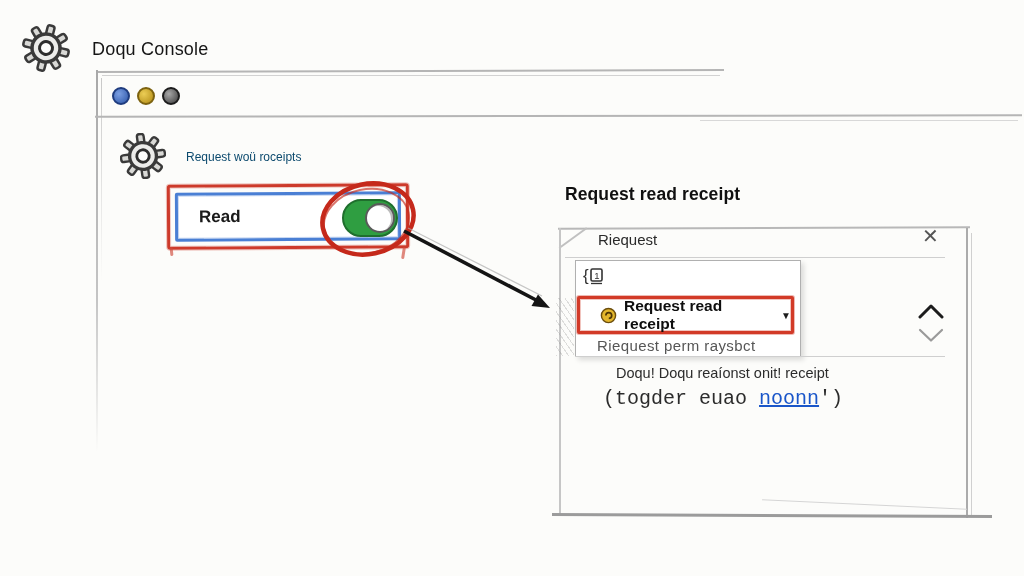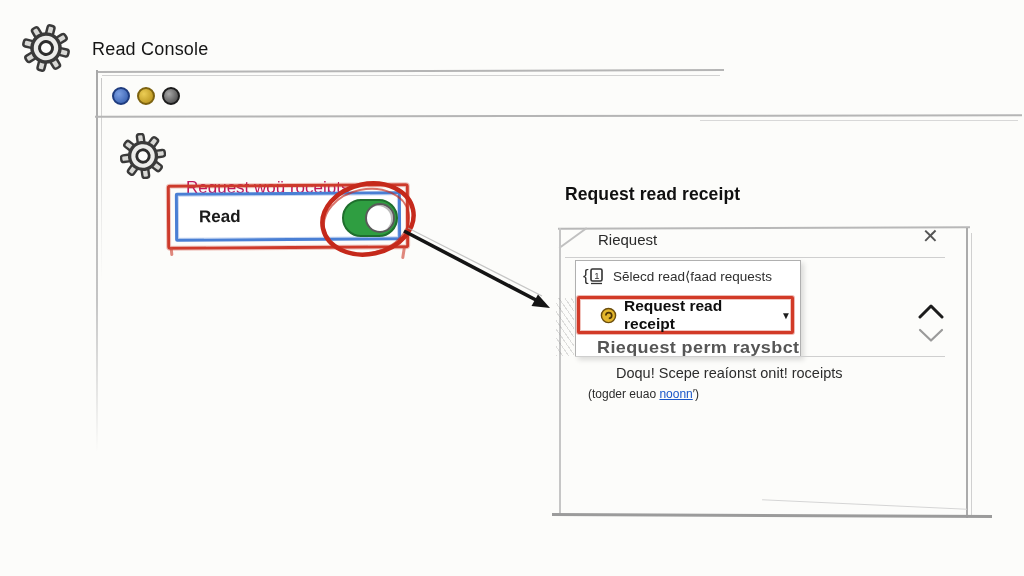--- a/index.html
+++ b/index.html
@@ -25,21 +25,21 @@
   .win-left1  { left:96px;  top:70px;  width:2px; height:382px;
                 background:linear-gradient(#a8a8a8, #c4c4c4 60%, rgba(200,200,200,0)); }
   .win-left2  { left:101px; top:78px;  width:1px; height:205px;
                 background:linear-gradient(#c8c8c8, rgba(210,210,210,0)); }
 
   .dot { position:absolute; width:18px; height:18px; border-radius:50%; top:87px; }
   .dot-blue { left:112px; background:radial-gradient(circle at 35% 35%, #7b9fe2, #2c55a8); border:2px solid #1f3c7e; }
   .dot-gold { left:137px; background:radial-gradient(circle at 35% 35%, #eccd55, #b08a14); border:2px solid #7c6210; }
   .dot-dark { left:162px; background:radial-gradient(circle at 35% 35%, #a8a8a8, #3a3a3a); border:2px solid #1c1c1c; }
 
-  .section-title { left:186px; top:150px; font-size:17px; color:#be185d;margin-top:28px; }
+  .section-title { left:186px; top:150px; font-size:12px; color:#0c4a6e; }
 
   
   .red-rect {
     left:167px; top:184px; width:242px; height:65px;
     border:3px solid #cd3a2b; border-radius:3px;
     transform:rotate(-0.35deg);
     box-shadow:0 0 0 1px rgba(205,58,43,.30), inset 0 0 0 1px rgba(205,58,43,.22);
   }
   .blue-rect {
     position:absolute; left:5px; top:5px; right:5px; bottom:5px;
@@ -84,33 +84,33 @@
   .dropdown-box {
     position:absolute; left:1px; top:35px; width:217px; height:38px;
     background:#fff; border:3px solid #d23a28; border-radius:2px;
     box-shadow:0 0 0 1px rgba(210,58,40,.35), inset 0 0 0 1px rgba(210,58,40,.30);
     display:flex; align-items:center; padding-left:20px;
   }
   .dropdown-box .lbl { font-size:15.5px; font-weight:700; color:#0e0e0e; margin-left:7px; }
   .dropdown-box .arrow { margin-left:13px; font-size:10px; color:#1c1c1c; }
 
   .menu-item3 {
-    position:absolute; left:21px; top:76px; font-size:18px; font-weight:700;
+    position:absolute; left:21px; top:76px; font-size:15px; font-weight:400;
     color:#565656; letter-spacing:.4px; filter:blur(.35px); transform:scaleY(.95);
   }
 
   .hatch {
     left:556px; top:298px; width:18px; height:58px; opacity:.7;
     background:repeating-linear-gradient(55deg, rgba(140,140,140,.4) 0 1px, transparent 1px 5px);
   }
 
   .divider2 { left:575px; top:356px; width:370px; height:1px; background:#cfcfcf; }
 
   .body-line1 { left:616px; top:365px; font-size:14.5px; color:#2c2c2c; }
-  .body-line2 { left:588px; top:387px; font-size:12px; color:#2c2c2c; }
+  .body-line2 { left:603px; top:387px; font-size:20px; color:#2c2c2c;font-family:Liberation Mono, monospace; }
   .body-link  { color:#1a56c9; text-decoration:underline; }
 
   svg { display:block; }
 </style>
 </head>
 <body>
 
 <div class="abs" style="left:20px; top:24px; width:52px; height:48px;">
   <svg viewBox="0 0 48 48" width="52" height="48">
     <g transform="rotate(14 24 24)">
@@ -122,21 +122,21 @@
         <rect x="20.5" y="1" width="7" height="10" rx="2.5" transform="rotate(180 24 24)"></rect>
         <rect x="20.5" y="1" width="7" height="10" rx="2.5" transform="rotate(225 24 24)"></rect>
         <rect x="20.5" y="1" width="7" height="10" rx="2.5" transform="rotate(270 24 24)"></rect>
         <rect x="20.5" y="1" width="7" height="10" rx="2.5" transform="rotate(315 24 24)"></rect>
       </g>
       <circle cx="24" cy="24" r="14" fill="#ececea" stroke="#3a3a3a" stroke-width="3.5"></circle>
       <circle cx="24" cy="24" r="6.5" fill="#fdfdfc" stroke="#2e2e2e" stroke-width="3"></circle>
     </g>
   </svg>
 </div>
-<div class="abs admin-title">Read Console</div>
+<div class="abs admin-title">Doqu Console</div>
 
 <div class="line win-top1"></div>
 <div class="line win-top2"></div>
 <div class="abs win-left1"></div>
 <div class="abs win-left2"></div>
 <div class="dot dot-blue"></div>
 <div class="dot dot-gold"></div>
 <div class="dot dot-dark"></div>
 <div class="line win-mid1"></div>
 <div class="abs win-mid2"></div>
@@ -207,21 +207,20 @@
 <div class="abs menu-panel">
   <div class="menu-item1">
     <span>
       <svg width="22" height="19" viewBox="0 0 22 19">
         <text x="0" y="15" font-size="17" fill="#333" font-family="Liberation Sans, sans-serif">{</text>
         <rect x="8" y="3" width="11" height="12" rx="1.5" fill="none" stroke="#333" stroke-width="1.6"></rect>
         <text x="11.2" y="12.6" font-size="9.5" fill="#333" font-family="Liberation Sans, sans-serif">1</text>
         <line x1="8" y1="17.5" x2="19" y2="17.5" stroke="#333" stroke-width="1.3"></line>
       </svg>
     </span>
-    <span class="lbl">Sĕlecd read⟨faad requests</span>
   </div>
 
   <div class="dropdown-box">
     <span>
       <svg width="17" height="17" viewBox="0 0 18 18">
         <circle cx="9" cy="9" r="7.5" fill="#e3b62c" stroke="#6b4d0c" stroke-width="1.5"></circle>
         <path d="M6.2 9 a3.1 3.1 0 1 1 3.1 3.1" fill="none" stroke="#4d3606" stroke-width="1.8"></path>
       </svg>
     </span>
     <span class="lbl">Request read receipt</span>
@@ -237,14 +236,14 @@
   </svg>
 </div>
 <div class="abs" style="left:918px; top:327px; width:26px; height:17px;">
   <svg width="26" height="17" viewBox="0 0 26 17">
     <polyline points="2,3 13,13.5 24,3" fill="none" stroke="#9a9a9a" stroke-width="2.2" stroke-linecap="round" stroke-linejoin="round"></polyline>
   </svg>
 </div>
 
 <div class="abs divider2"></div>
 
-<div class="abs body-line1">Doqu! Scepe reaíonst onit! roceipts</div>
+<div class="abs body-line1">Doqu! Doqu reaíonst onit! receipt</div>
 <div class="abs body-line2"><span>(togder euao </span><span class="body-link">noonn</span><span>′)</span></div>
 
 </body></html>

